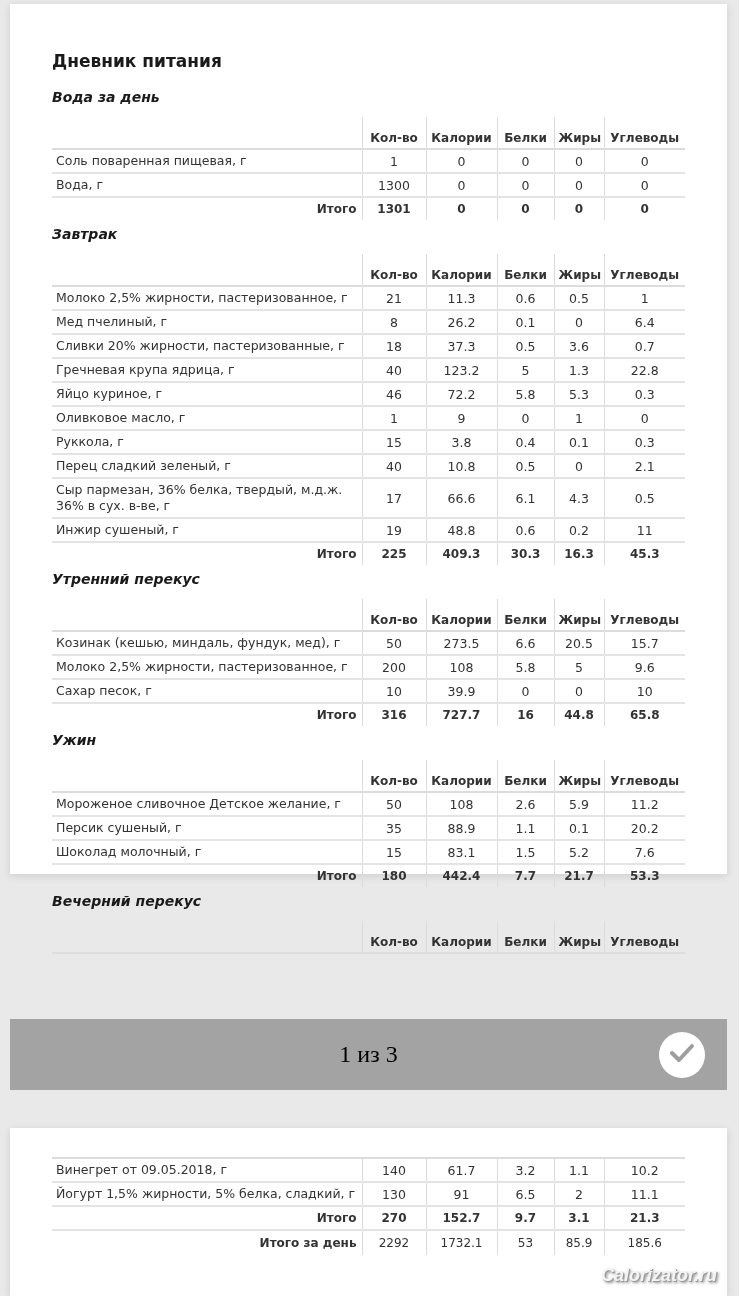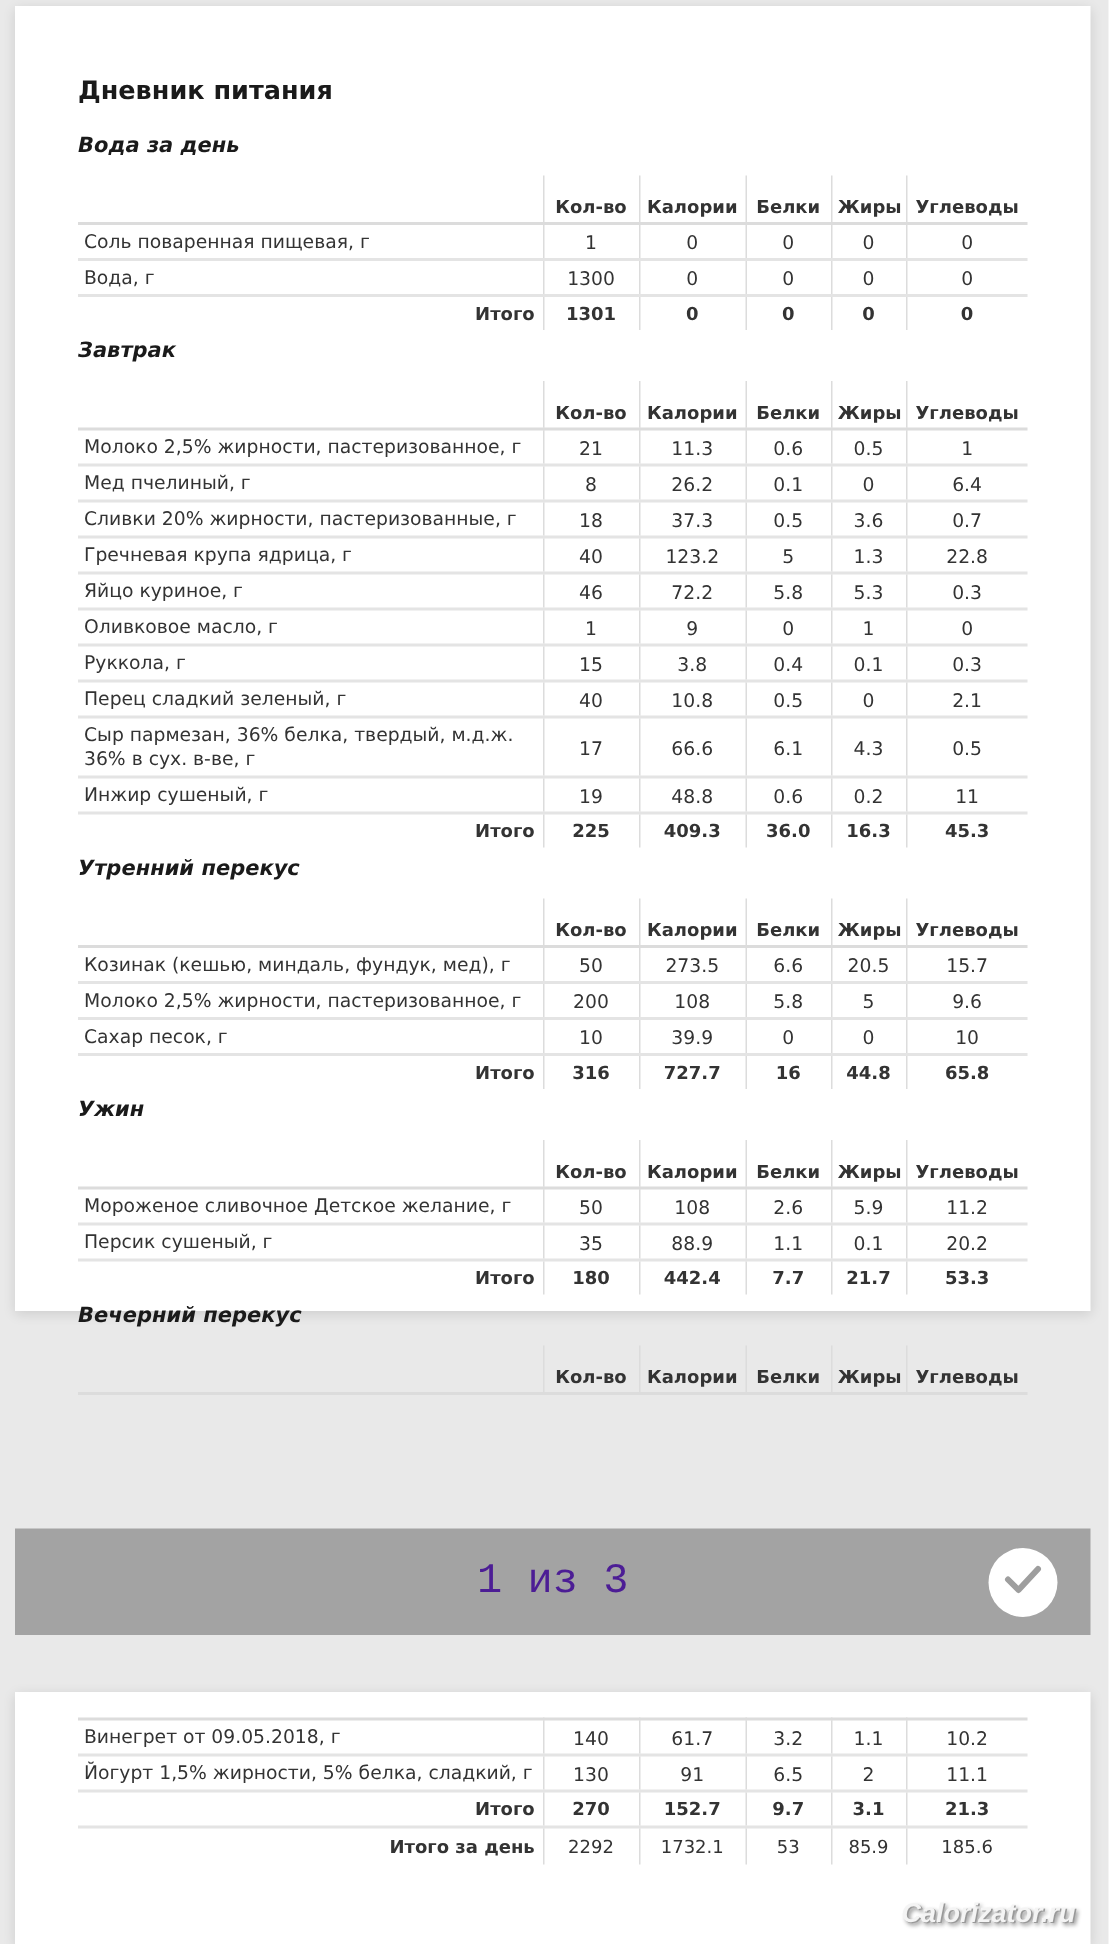--- a/index.html
+++ b/index.html
@@ -41,21 +41,21 @@
   tr.total td.total-label { text-align: right; padding-right: 5px; }
   tr.day-total td { font-size: 12px; height: 24px; }
   tr.day-total td.total-label { text-align: right; padding-right: 5px; font-weight: bold; }
   .section { margin-top: 0; }
   .section h2 { margin-bottom: 8px; }
   .section + .section { margin-top: 2px; }
   .pager {
     position: absolute; left: 0; top: 1015px; width: 717px; height: 71px;
     background: #a3a3a3; display: flex; align-items: center; justify-content: center;
   }
-  .pager-label { color: #4c1d95; font-size: 28px; font-family: Liberation Mono, monospace; letter-spacing: 0px; }
+  .pager-label { color: #000000; font-size: 24px; font-family: Liberation Serif, serif; letter-spacing: 0px; }
   .check-btn {
     position: absolute; right: 22px; top: 13px; width: 46px; height: 46px;
     border-radius: 50%; background: #fff; display: flex; align-items: center; justify-content: center;
   }
   .watermark {
     position: absolute; right: 22px; bottom: 10px;
     font-family: "Liberation Sans", sans-serif; font-size: 18px; font-weight: bold; font-style: italic;
     color: #f4f4f4; text-shadow: 1px 1px 0 #999, 2px 2px 3px #888;
   }
 </style>
@@ -215,21 +215,21 @@
             <td>19</td>
             <td>48.8</td>
             <td>0.6</td>
             <td>0.2</td>
             <td>11</td>
           </tr>
           <tr class="total">
             <td class="total-label">Итого</td>
             <td>225</td>
             <td>409.3</td>
-            <td>36.0</td>
+            <td>30.3</td>
             <td>16.3</td>
             <td>45.3</td>
           </tr>
         </tbody>
       </table>
     </div>
 
     <div class="section">
       <h2>Утренний перекус</h2>
       <table>
@@ -319,20 +319,28 @@
             <td>11.2</td>
           </tr>
           <tr class="item">
             <td class="name">Персик сушеный, г</td>
             <td>35</td>
             <td>88.9</td>
             <td>1.1</td>
             <td>0.1</td>
             <td>20.2</td>
           </tr>
+          <tr class="item">
+            <td class="name">Шоколад молочный, г</td>
+            <td>15</td>
+            <td>83.1</td>
+            <td>1.5</td>
+            <td>5.2</td>
+            <td>7.6</td>
+          </tr>
           <tr class="total">
             <td class="total-label">Итого</td>
             <td>180</td>
             <td>442.4</td>
             <td>7.7</td>
             <td>21.7</td>
             <td>53.3</td>
           </tr>
         </tbody>
       </table>
@@ -370,21 +378,21 @@
         <svg width="28" height="22" viewBox="0 0 28 22">
           <polyline points="4,11 11,18 24,4" fill="none" stroke="#9e9e9e" stroke-width="4" stroke-linecap="round" stroke-linejoin="round"></polyline>
         </svg>
       </span>
     </div>
   </div>
 </div>
 
 <div class="sheet sheet2">
   <div class="content">
-    <table style="border-top: 2px solid #dcdcdc;">
+    <table style="border-top: 2px solid #dcdcdc; margin-top: 12px;">
       <colgroup>
           <col class="c-name">
           <col class="c-qty">
           <col class="c-cal">
           <col class="c-prot">
           <col class="c-fat">
           <col class="c-carb">
         </colgroup>
       <tbody>
         <tr class="item">

